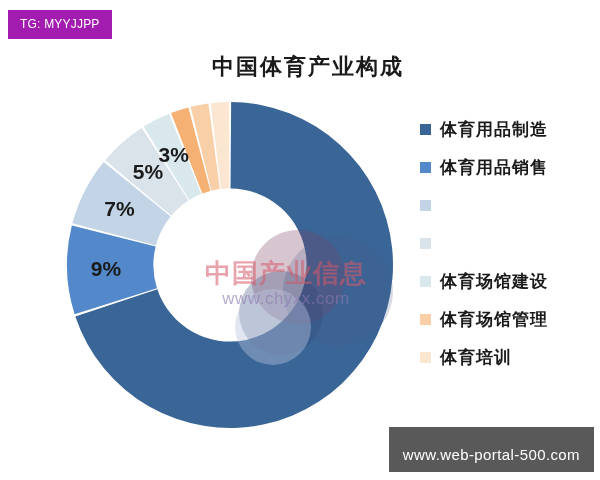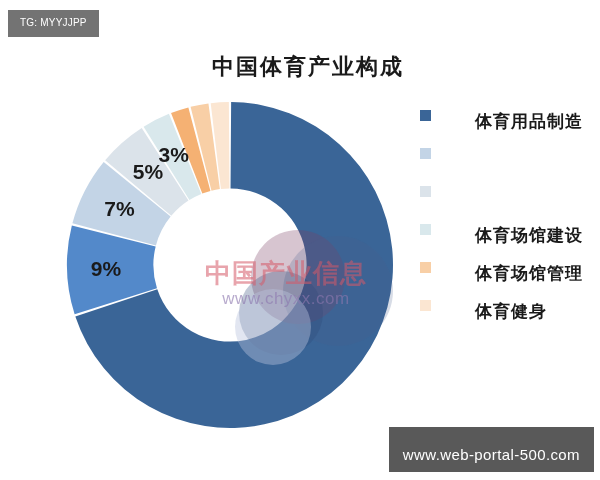--- a/index.html
+++ b/index.html
@@ -13,23 +13,23 @@
     font-family: "Liberation Sans", "DejaVu Sans", sans-serif;
     overflow: hidden;
     position: relative;
   }
 
   
   #tg-badge {
     position: absolute;
     left: 8px;
     top: 10px;
-    background: #737373;
+    background: #a21caf;
     color: #ffffff;
-    font-size: 10px;
+    font-size: 12px;
     line-height: 1;
     padding: 8px 12px 9px 12px;
     letter-spacing: 0.2px;
     white-space: nowrap;
     z-index: 40;
   }
 
   
   #url-badge {
     position: absolute;
@@ -114,22 +114,22 @@
   
   #legend {
     position: absolute;
     left: 420px;
     top: 110px;
     width: 175px;
     z-index: 20;
   }
   .legend-item {
     display: flex;
+    align-items: center;
     height: 38px;
-    gap: 35px;
   }
   .legend-swatch {
     width: 11px;
     height: 11px;
     flex: 0 0 11px;
     margin-right: 9px;
   }
   .legend-label {
     font-family: "DejaVu Serif", "Liberation Serif", serif;
     font-size: 17px;
@@ -178,32 +178,36 @@
   <div class="wm-cn">中国产业信息</div>
   <div class="wm-url">www.chyxx.com</div>
 </div>
 
 <div id="legend">
     <div class="legend-item">
       <span class="legend-swatch" style="background: rgb(58, 101, 151);"></span>
       <span class="legend-label">体育用品制造</span>
     </div>
     <div class="legend-item">
+      <span class="legend-swatch" style="background: rgb(83, 137, 202);"></span>
+      <span class="legend-label">体育用品销售</span>
+    </div>
+    <div class="legend-item">
       <span class="legend-swatch" style="background: rgb(195, 212, 230);"></span>
     </div>
     <div class="legend-item">
       <span class="legend-swatch" style="background: rgb(219, 227, 234);"></span>
     </div>
     <div class="legend-item">
       <span class="legend-swatch" style="background: rgb(217, 232, 236);"></span>
       <span class="legend-label">体育场馆建设</span>
     </div>
     <div class="legend-item">
       <span class="legend-swatch" style="background: rgb(248, 207, 166);"></span>
       <span class="legend-label">体育场馆管理</span>
     </div>
     <div class="legend-item">
       <span class="legend-swatch" style="background: rgb(251, 230, 210);"></span>
-      <span class="legend-label">体育健身</span>
+      <span class="legend-label">体育培训</span>
     </div>
   </div>
 
 <div id="url-badge">www.web-portal-500.com</div>
 
 </body></html>

